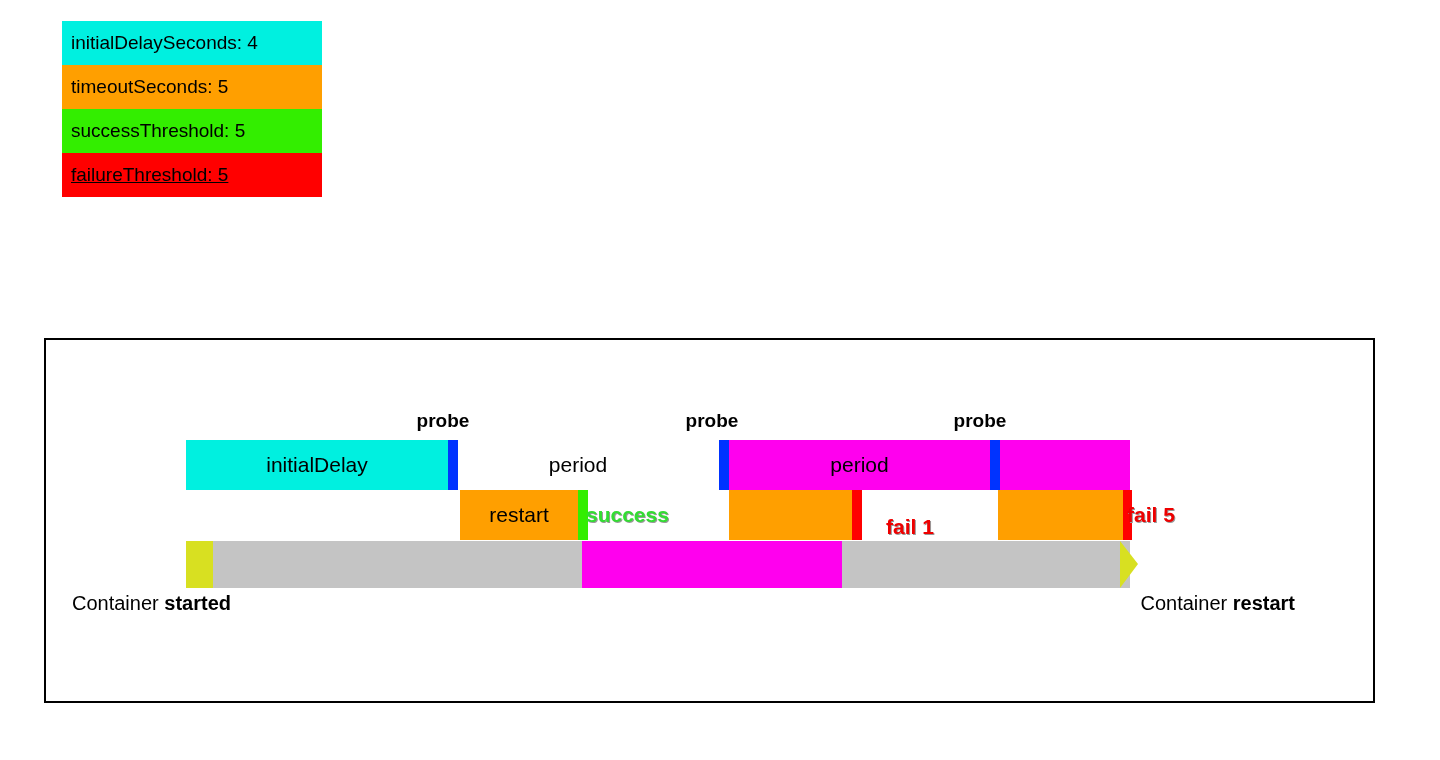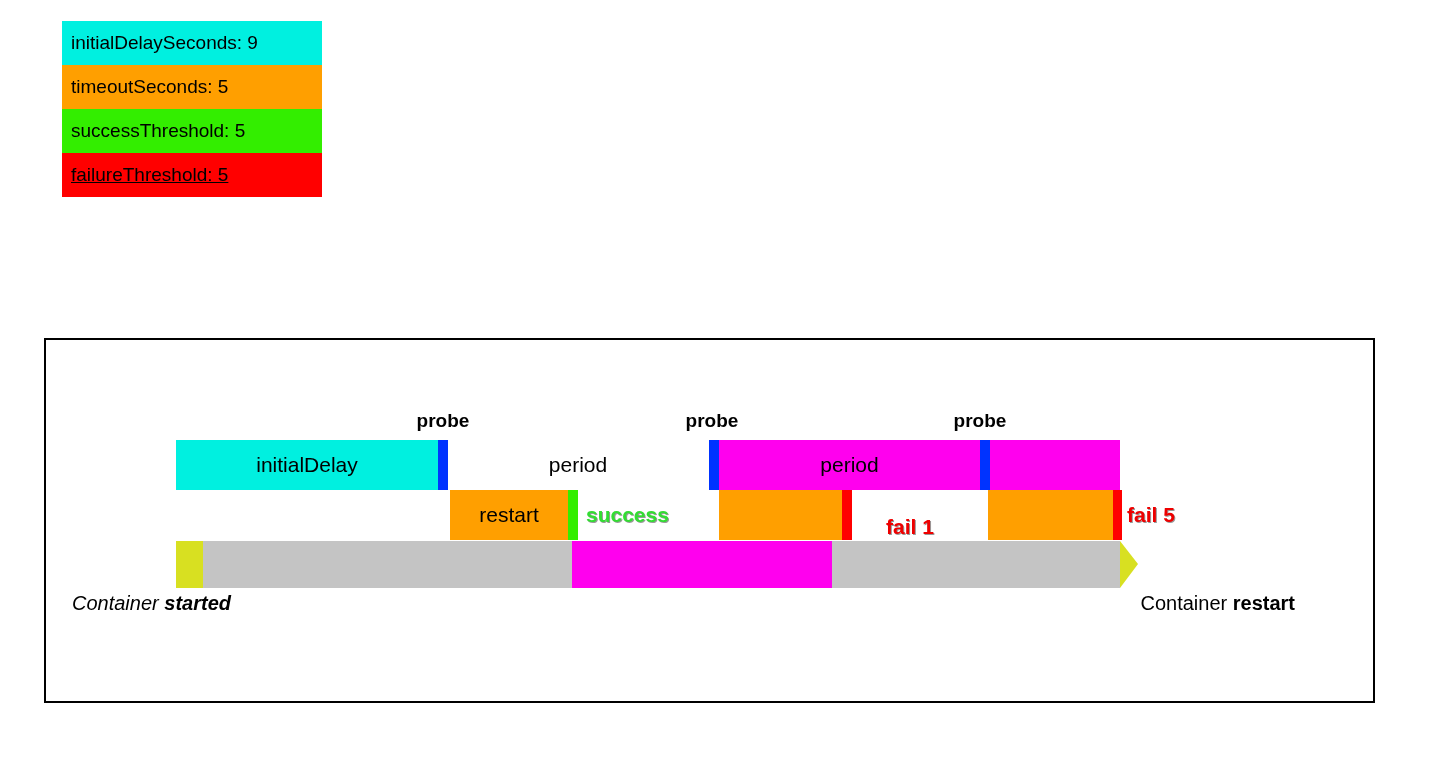--- a/index.html
+++ b/index.html
@@ -45,20 +45,21 @@
     height: 365px;
     border: 2px solid #000000;
     background: #ffffff;
   }
 
   
   .seg {
     position: absolute;
     overflow: hidden;
     white-space: nowrap;
+    margin-left: 10px;
   }
   .seg-label {
     font-size: 21px;
     color: #000000;
     text-align: center;
     line-height: inherit;
   }
 
   .row-probe-label {
     position: absolute;
@@ -115,21 +116,21 @@
     white-space: nowrap;
   }
   .caption b { font-weight: bold; }
 </style>
 </head>
 <body>
 
 <div id="root">
 
   <div id="legend">
-      <div class="legend-row" style="background: rgb(0, 240, 224);">initialDelaySeconds: 9</div>
+      <div class="legend-row" style="background: rgb(0, 240, 224);">initialDelaySeconds: 4</div>
       <div class="legend-row" style="background: rgb(255, 159, 0);">timeoutSeconds: 5</div>
       <div class="legend-row" style="background: rgb(51, 238, 0);">successThreshold: 5</div>
       <div class="legend-row" style="background: rgb(255, 0, 0); text-decoration: underline;">failureThreshold: 5</div>
     </div>
 
   <div id="diagram-frame">
     <div id="probe-labels">
         <div class="row-probe-label" style="left: 397px;">probe</div>
         <div class="row-probe-label" style="left: 666px;">probe</div>
         <div class="row-probe-label" style="left: 934px;">probe</div>
@@ -165,18 +166,18 @@
         <div class="marker-text txt-fail" style="left: 1081px; top: 150px;">fail 5</div>
       </div>
     <div id="row3">
         <div class="seg row3" style="left: 130px; width: 27px; background: rgb(216, 224, 33);"></div>
         <div class="seg row3" style="left: 157px; width: 369px; background: rgb(196, 196, 196);"></div>
         <div class="seg row3" style="left: 526px; width: 260px; background: rgb(255, 0, 238);"></div>
         <div class="seg row3" style="left: 786px; width: 288px; background: rgb(196, 196, 196);"></div>
       </div>
     <div id="arrow" class="arrow-head" style="left: 1074px; top: 201px; border-top: 23px solid transparent; border-bottom: 24px solid transparent; border-left: 18px solid rgb(216, 224, 33);"></div>
     <div id="captions">
-        <div class="caption" style="top: 252px; left: 26px; font-style: italic;"><span>Container </span><b>started</b></div>
+        <div class="caption" style="top: 252px; left: 26px;"><span>Container </span><b>started</b></div>
         <div class="caption" style="top: 252px; right: 78px; margin-left: 36px;"><span>Container </span><b>restart</b></div>
       </div>
   </div>
 
 </div>
 
 </body></html>

